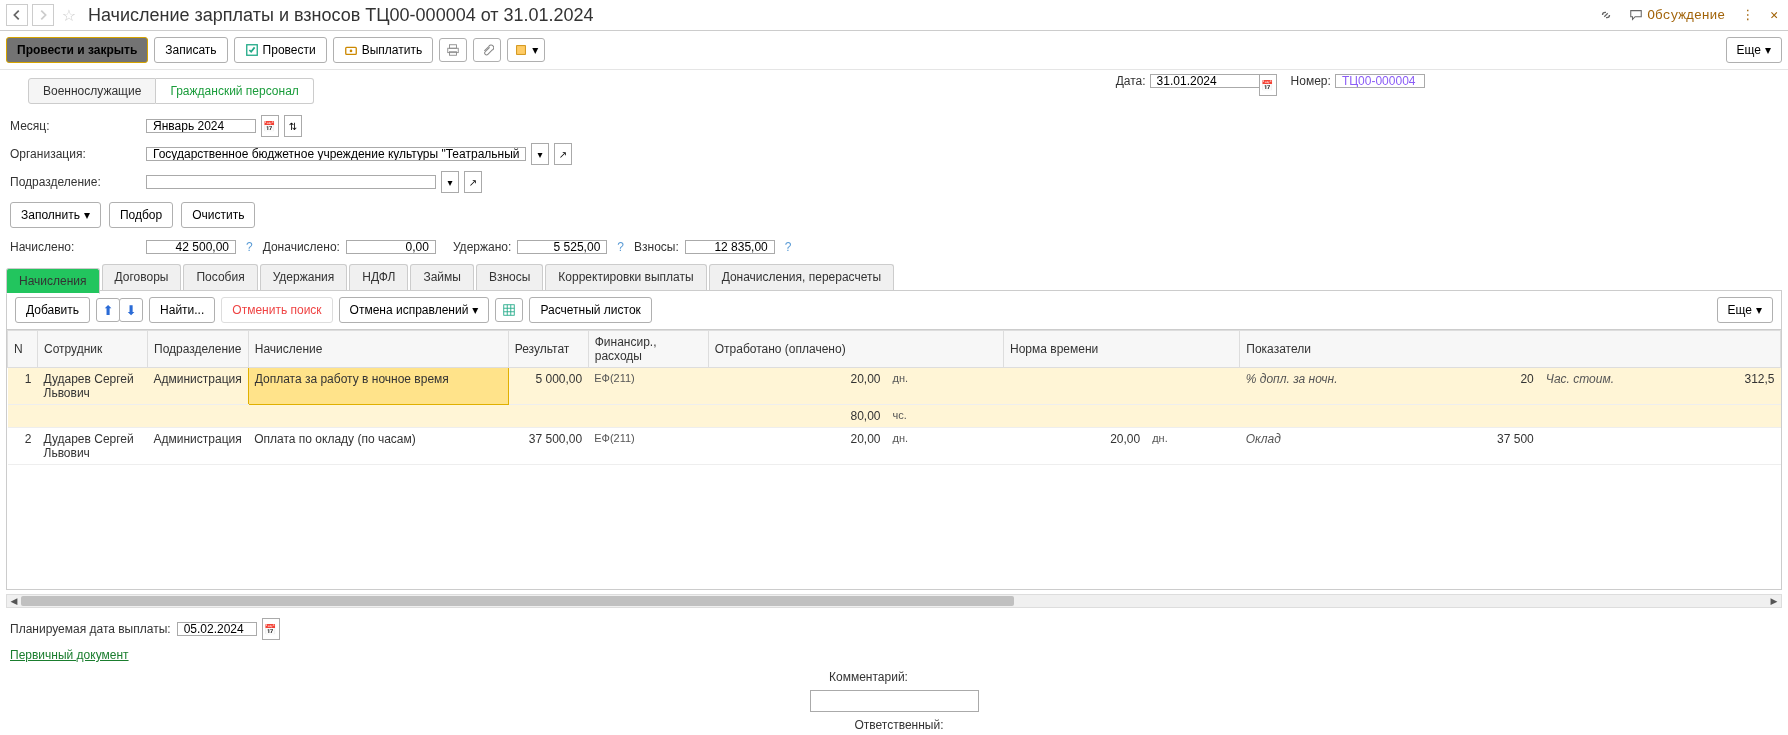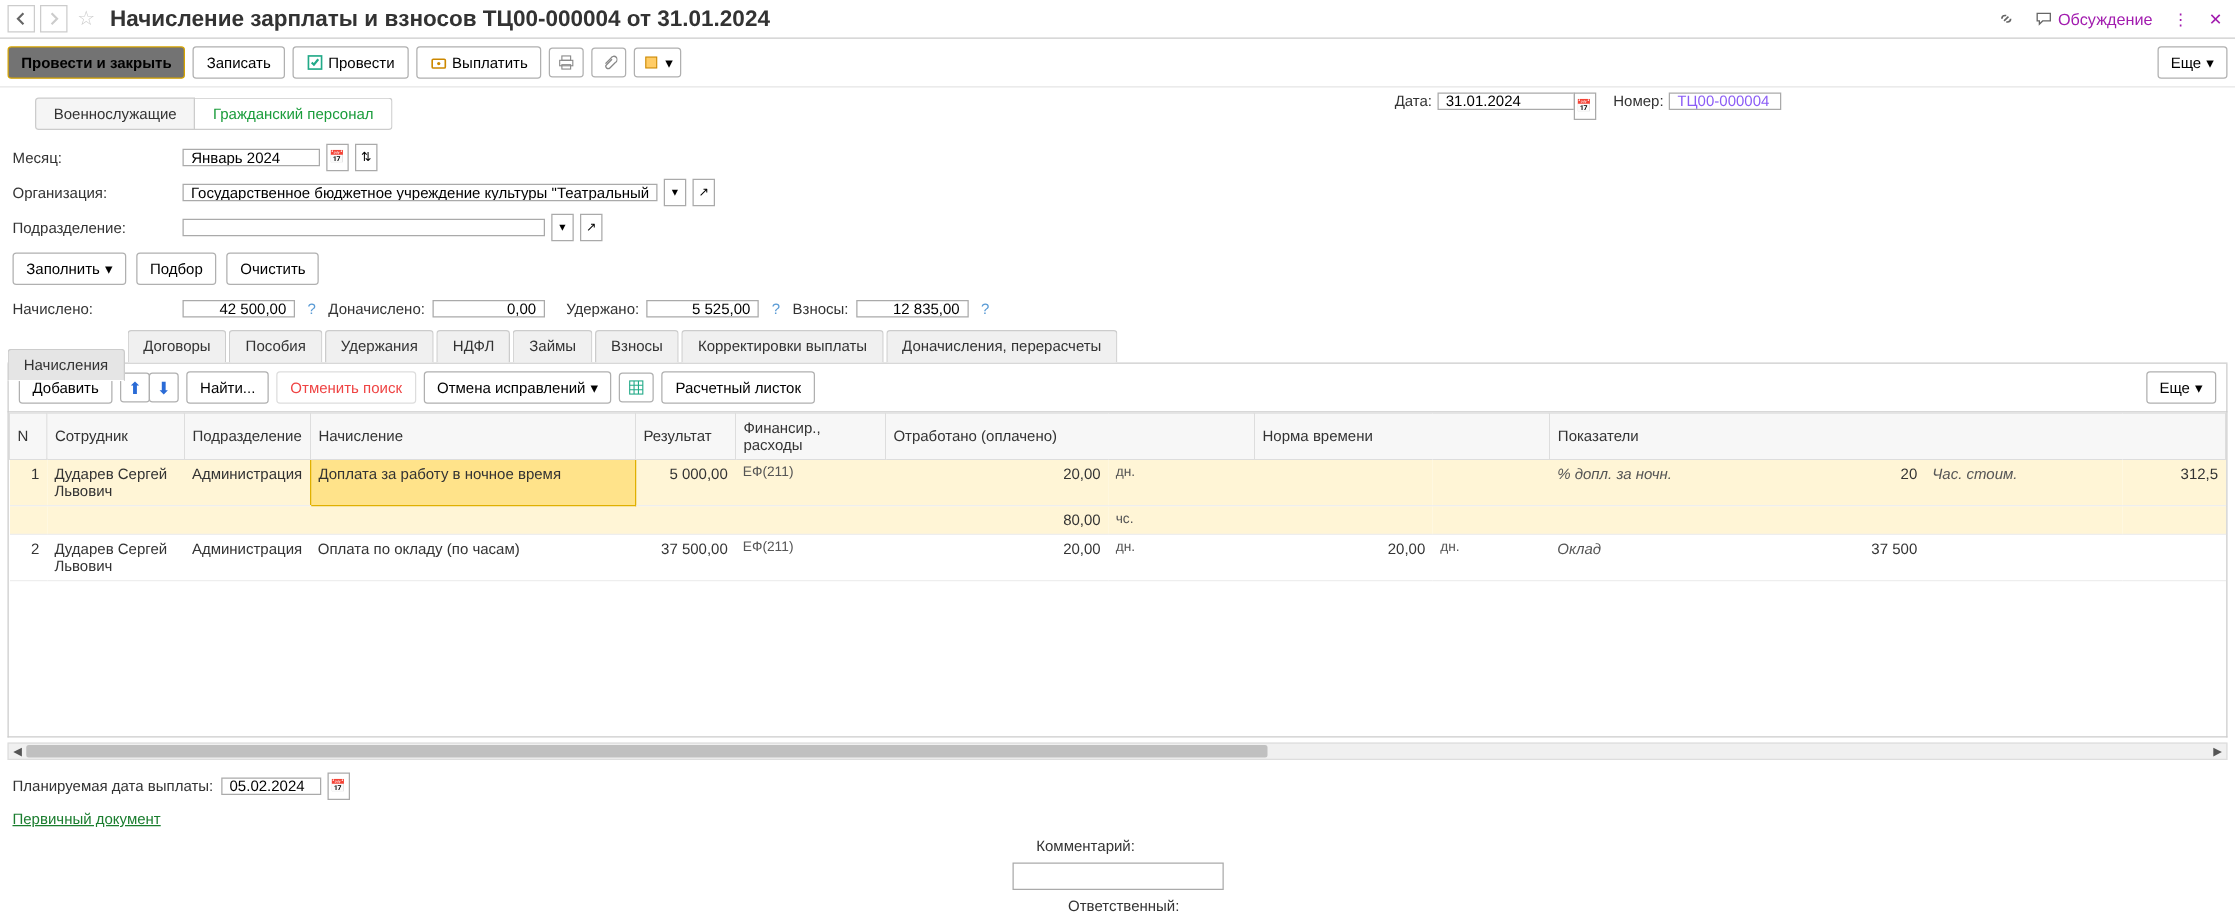--- a/index.html
+++ b/index.html
@@ -1,23 +1,23 @@
 <!DOCTYPE html>
 <html><head>
 <meta charset="utf-8">
 <style>
 * { box-sizing: border-box; margin: 0; padding: 0; }
 body { font-family: Arial, sans-serif; font-size: 12px; color: #333; background: #fff; }
 
 .titlebar { display: flex; align-items: center; padding: 4px 6px; border-bottom: 1px solid #ccc; gap: 4px; }
 .titlebar .nav-btn { width: 22px; height: 22px; border: 1px solid #ccc; background: #fff; display: flex; align-items: center; justify-content: center; cursor: pointer; }
 .titlebar .star { width: 22px; height: 22px; display:flex; align-items:center; justify-content:center; color:#ccc; font-size:16px; }
-.titlebar .title { font-size: 18px; font-weight: bold; margin-left: 4px; flex: 1; }
+.titlebar .title { font-size: 18px; font-weight: normal; margin-left: 4px; flex: 1; }
 .titlebar .right-icons { display: flex; gap: 8px; align-items: center; }
-.titlebar .icon-btn { cursor: pointer; padding: 2px 4px; display:flex; align-items:center; gap:4px; font-size:13px; color:#a21caf; }
+.titlebar .icon-btn { cursor: pointer; padding: 2px 4px; display:flex; align-items:center; gap:4px; font-size:13px; color:#a16207;font-family:Liberation Mono, monospace; }
 
 .toolbar { display: flex; align-items: center; padding: 6px; gap: 6px; border-bottom: 1px solid #e5e5e5; }
 .btn { border: 1px solid #b0b0b0; background: #fff; padding: 5px 10px; cursor: pointer; border-radius: 3px; font-size: 12px; display: inline-flex; align-items: center; gap: 4px; }
 .btn.primary { background: #737373; border-color: #d6a400; font-weight: bold; }
 .btn.icon-only { padding: 4px 6px; }
 .spacer { flex: 1; }
 
 .section-tabs { display: flex; padding: 4px 6px; gap: 0; align-items:center; }
 .section-tab { border: 1px solid #ccc; padding: 5px 14px; background: #f5f5f5; cursor: pointer; font-size:12px; }
 .section-tab.active { background: #fff; color: #1a9c3b; }
@@ -32,21 +32,21 @@
 .input.w-xs { width: 90px; }
 .input.right { text-align: right; }
 .tiny-btn { width: 18px; height: 22px; border: 1px solid #aaa; background: #fff; cursor: pointer; font-size: 10px; display:inline-flex; align-items:center; justify-content:center; margin-left:-1px; }
 .help { color: #5a9bd5; cursor: pointer; padding: 0 4px; }
 
 .totals-row { display: flex; align-items: center; padding: 6px 10px; gap: 6px; }
 .totals-row label { font-size:12px; }
 
 .tabs { display: flex; border-bottom: 1px solid #ccc; margin: 4px 6px 0 6px; }
 .tab { padding: 5px 12px; border: 1px solid #ccc; border-bottom: none; background: #f0f0f0; cursor: pointer; margin-right: 2px; font-size:12px; border-radius: 3px 3px 0 0; }
-.tab.active { background: #e5e5e5; position: relative; top:15px; border-bottom:1px solid #fff; }
+.tab.active { background: #22c55e; position: relative; top:4px; border-bottom:1px solid #fff; }
 
 .subtoolbar { display: flex; align-items: center; padding: 6px 8px; gap: 6px; border: 1px solid #ccc; border-top:none; margin: 0 6px; }
 .arrow-btn { width: 24px; height: 24px; border: 1px solid #b0b0b0; background: #fff; cursor: pointer; display:inline-flex; align-items:center; justify-content:center; border-radius:3px; }
 .btn.disabled { color: #ef4444; border-color: #ddd; cursor: default; }
 
 .table-wrap { margin: 0 6px; border: 1px solid #ccc; border-top: none; height: 260px; overflow: auto; }
 table.grid { width: 100%; border-collapse: collapse; font-size: 12px; }
 table.grid th { background: #f7f7f7; border: 1px solid #ddd; padding: 4px 6px; text-align: left; font-weight: normal; position: sticky; top: 0; }
 table.grid td { border-bottom: 1px solid #eee; padding: 4px 6px; vertical-align: top; }
 table.grid tr.selected td { background: #fff5d6; }

